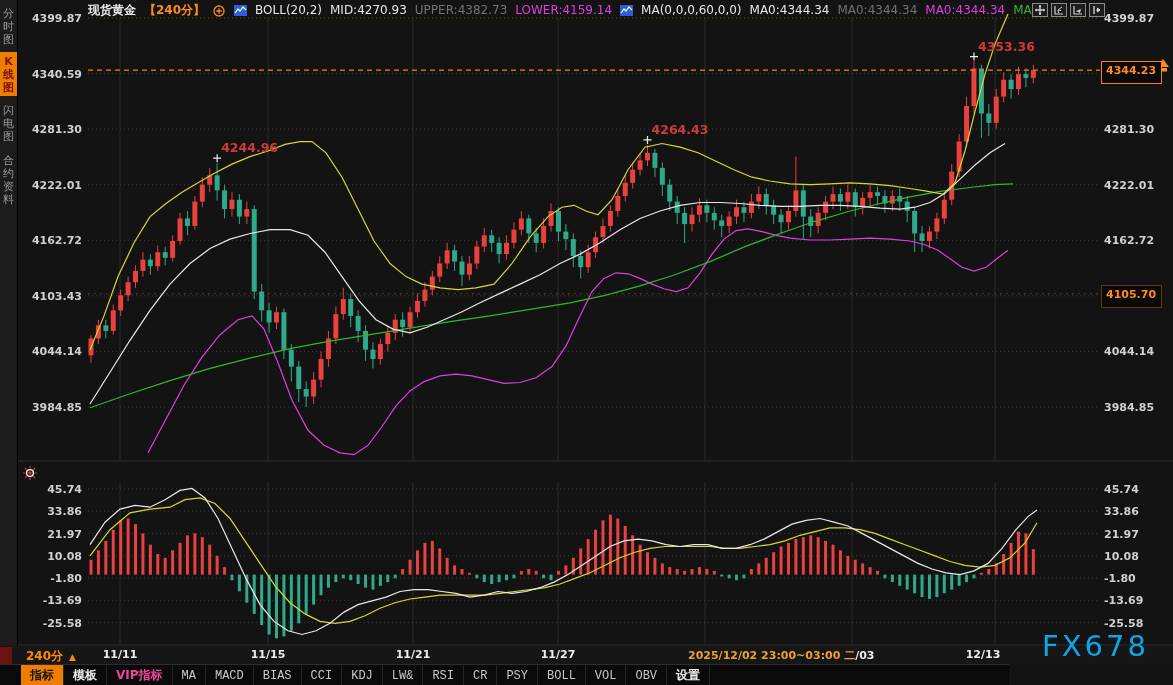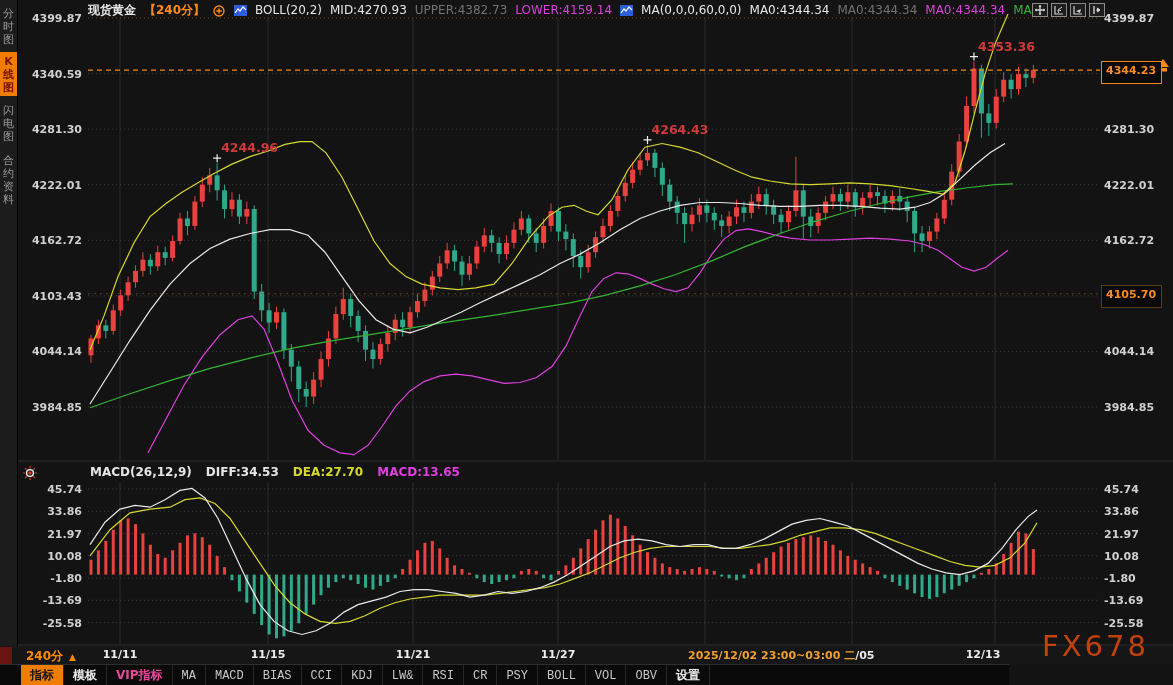--- a/index.html
+++ b/index.html
@@ -41,21 +41,21 @@
   .redblock{position:absolute;left:0;top:647px;width:12px;height:17px;background:#6b1212;}
   
   .toolbar{position:absolute;left:0;top:664px;width:1009px;height:21px;background:#0a0a0a;
            border-top:1px solid #2e2e2e;display:flex;align-items:stretch;}
   .tb-spacer{width:21px;}
   .tb-item{display:flex;align-items:center;padding:0 9px;font-size:12px;color:#c8c8c8;
            font-family:"Liberation Mono","DejaVu Sans Mono",monospace;border-right:1px solid #262626;cursor:pointer;}
   .tb-item.active{background:#f07d00;color:#161616;font-weight:bold;font-family:"DejaVu Sans",sans-serif;}
   .tb-item.whitecn{color:#ededed;font-family:"DejaVu Sans",sans-serif;font-weight:bold;}
   .tb-item.vip{color:#ec4899;font-family:"DejaVu Sans",sans-serif;font-weight:bold;text-align:right;}
-  .watermark{position:absolute;left:1042px;top:629px;font-size:29px;letter-spacing:3px;color:#c2410c;z-index:30;}
+  .watermark{position:absolute;left:1042px;top:629px;font-size:29px;letter-spacing:3px;color:#0ea5e9;z-index:30;}
   svg text{font-family:"DejaVu Sans","Liberation Sans",sans-serif;}
 </style>
 </head>
 <body>
 
 <div class="app">
 
   <svg id="chart-svg" width="1173" height="648" style="position:absolute;left:0;top:0;">
       <defs>
         <clipPath id="cpPrice">
@@ -633,33 +633,27 @@
 
   <span class="burst">
     <svg width="16" height="16" viewBox="0 0 16 16">
       <g stroke="#d23b2e" stroke-width="1.2">
         <path d="M8 1v2.4M8 12.6V15M1 8h2.4M12.6 8H15M3 3l1.7 1.7M11.3 11.3L13 13M13 3l-1.7 1.7M4.7 11.3L3 13"></path>
       </g>
       <circle cx="8" cy="8" r="3.4" fill="none" stroke="#f2f2f2" stroke-width="1.4"></circle>
       <circle cx="8" cy="8" r="1.8" fill="#d23b2e"></circle>
     </svg>
   </span>
-  <div class="macd-legend">
-    <span>MACD(26,12,9)</span>
-    <span>DIFF:34.53</span>
-    <span style="color:#d6d831">DEA:27.70</span>
-    <span style="color:#df3fdf">MACD:13.65</span>
-  </div>
 
   <div class="xaxis" id="xaxis">
     <span class="tf">
       <span>240分</span><span class="tri">▲</span>
     </span>
     <span class="xhl">
-      <span class="hl">2025/12/02 23:00~03:00 二</span><span class="suffix">/05</span>
+      <span class="hl">2025/12/02 23:00~03:00 二</span><span class="suffix">/03</span>
     </span>
   <span class="xtick" style="left: 120px;">11/11</span>
       <span class="xtick" style="left: 268px;">11/15</span>
       <span class="xtick" style="left: 413px;">11/21</span>
       <span class="xtick" style="left: 558px;">11/27</span>
       <span class="xtick" style="left: 983px;">12/13</span>
     </div>
   <div class="redblock"></div>
 
   <div class="toolbar" id="toolbar">

